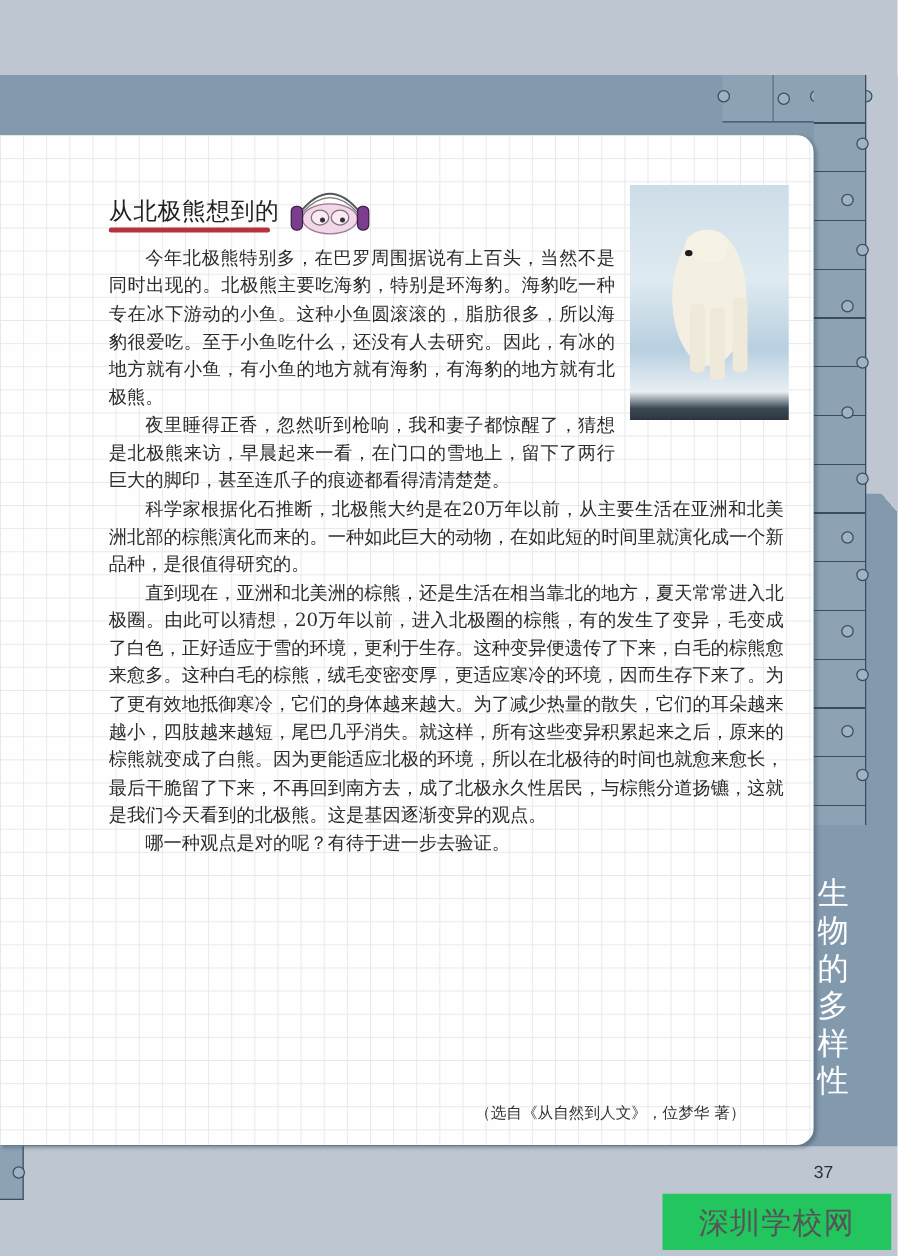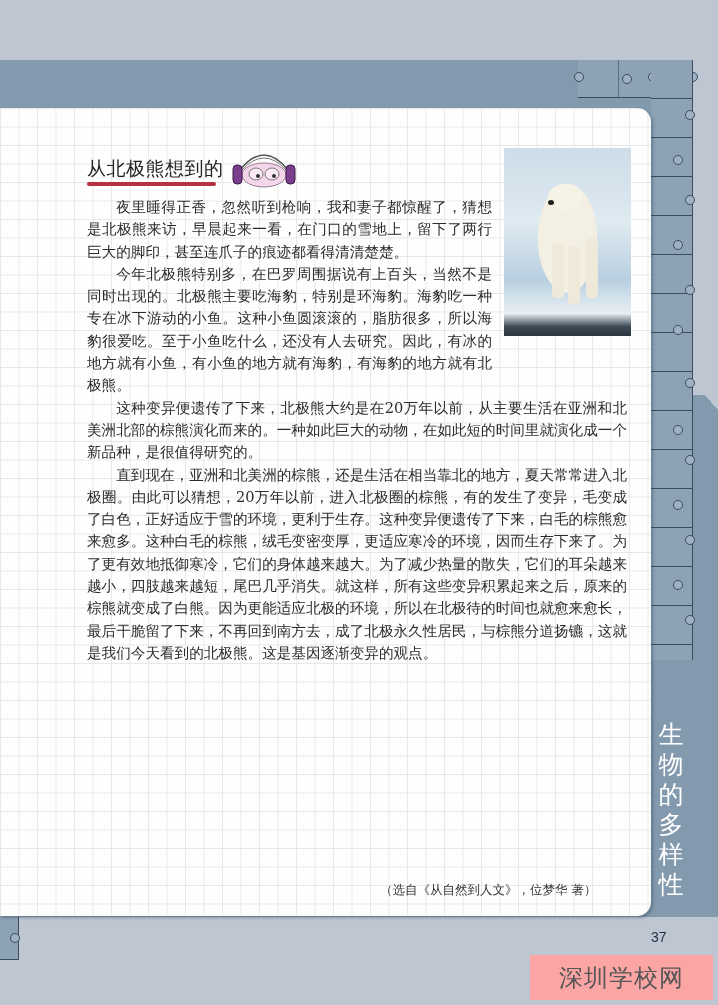--- a/index.html
+++ b/index.html
@@ -93,29 +93,29 @@
   }
   .p { margin:0; text-indent:2em; text-align:justify; }
   .p.narrow { width:405px; }
   .source {
     position:absolute; left:380px; top:882px; width:245px;
     text-align:left; font-size:12.5px; color:#333;
   }
   .side-label {
     position:absolute; left:654px; top:700px; width:34px;
     font-family:"DejaVu Sans", sans-serif; font-size:25px; line-height:30px;
-    color:#fff; text-align:center; letter-spacing:0;margin-top:20px;
+    color:#fff; text-align:left; letter-spacing:0;
   }
   .page-num {
     position:absolute; left:651px; top:929px;
     font-family:"Liberation Sans", sans-serif; font-size:14px; color:#1f2f3e;
   }
   .watermark {
     position:absolute; left:530px; top:955px; width:183px; height:45px;
-    background:#fca5a5;
+    background:#22c55e;
     font-family:"DejaVu Sans", sans-serif; font-size:24px; color:#555;
     display:flex; align-items:center; justify-content:center; letter-spacing:1px;
   }
 </style>
 </head>
 <body>
 
 <div class="band"></div>
 <div class="band-right-top"></div>
 <div class="band-right-diag"></div>
@@ -170,26 +170,27 @@
 
 <div class="photo">
   <div class="bear-head"></div>
   <div class="bear-nose"></div>
   <div class="leg" style="left:48px;top:95px;height:55px"></div>
   <div class="leg" style="left:64px;top:98px;height:58px"></div>
   <div class="leg" style="left:82px;top:90px;height:60px"></div>
 </div>
 
 <div class="body-text">
-  <p class="p narrow">夜里睡得正香，忽然听到枪响，我和妻子都惊醒了，猜想是北极熊来访，早晨起来一看，在门口的雪地上，留下了两行巨大的脚印，甚至连爪子的痕迹都看得清清楚楚。</p>
   <p class="p" style="width:405px;">
     <span>今年北极熊特别多，在巴罗周围据说有上百头，当然不是同时出现的。北极熊主要吃海豹，特别是环海豹。海豹吃一种专在冰下游动的小鱼。这种小鱼圆滚滚的，脂肪很多，所以海豹很爱吃。至于小鱼吃什么，还没有人去研究。因此，有冰的地方就有小鱼，有小鱼的地方就有海豹，有海豹的地方就有北极熊。</span>
   </p>
-  <p class="p">这种变异便遗传了下来，北极熊大约是在20万年以前，从主要生活在亚洲和北美洲北部的棕熊演化而来的。一种如此巨大的动物，在如此短的时间里就演化成一个新品种，是很值得研究的。</p>
+  <p class="p narrow">夜里睡得正香，忽然听到枪响，我和妻子都惊醒了，猜想是北极熊来访，早晨起来一看，在门口的雪地上，留下了两行巨大的脚印，甚至连爪子的痕迹都看得清清楚楚。</p>
+  <p class="p">科学家根据化石推断，北极熊大约是在20万年以前，从主要生活在亚洲和北美洲北部的棕熊演化而来的。一种如此巨大的动物，在如此短的时间里就演化成一个新品种，是很值得研究的。</p>
   <p class="p">直到现在，亚洲和北美洲的棕熊，还是生活在相当靠北的地方，夏天常常进入北极圈。由此可以猜想，20万年以前，进入北极圈的棕熊，有的发生了变异，毛变成了白色，正好适应于雪的环境，更利于生存。这种变异便遗传了下来，白毛的棕熊愈来愈多。这种白毛的棕熊，绒毛变密变厚，更适应寒冷的环境，因而生存下来了。为了更有效地抵御寒冷，它们的身体越来越大。为了减少热量的散失，它们的耳朵越来越小，四肢越来越短，尾巴几乎消失。就这样，所有这些变异积累起来之后，原来的棕熊就变成了白熊。因为更能适应北极的环境，所以在北极待的时间也就愈来愈长，最后干脆留了下来，不再回到南方去，成了北极永久性居民，与棕熊分道扬镳，这就是我们今天看到的北极熊。这是基因逐渐变异的观点。</p>
+  <p class="p">哪一种观点是对的呢？有待于进一步去验证。</p>
 </div>
 
 <div class="source">（选自《从自然到人文》，位梦华 著）</div>
 
 <div class="side-label">生物的多样性</div>
 
 <div class="page-num">37</div>
 
 <div class="watermark">深圳学校网</div>
 

